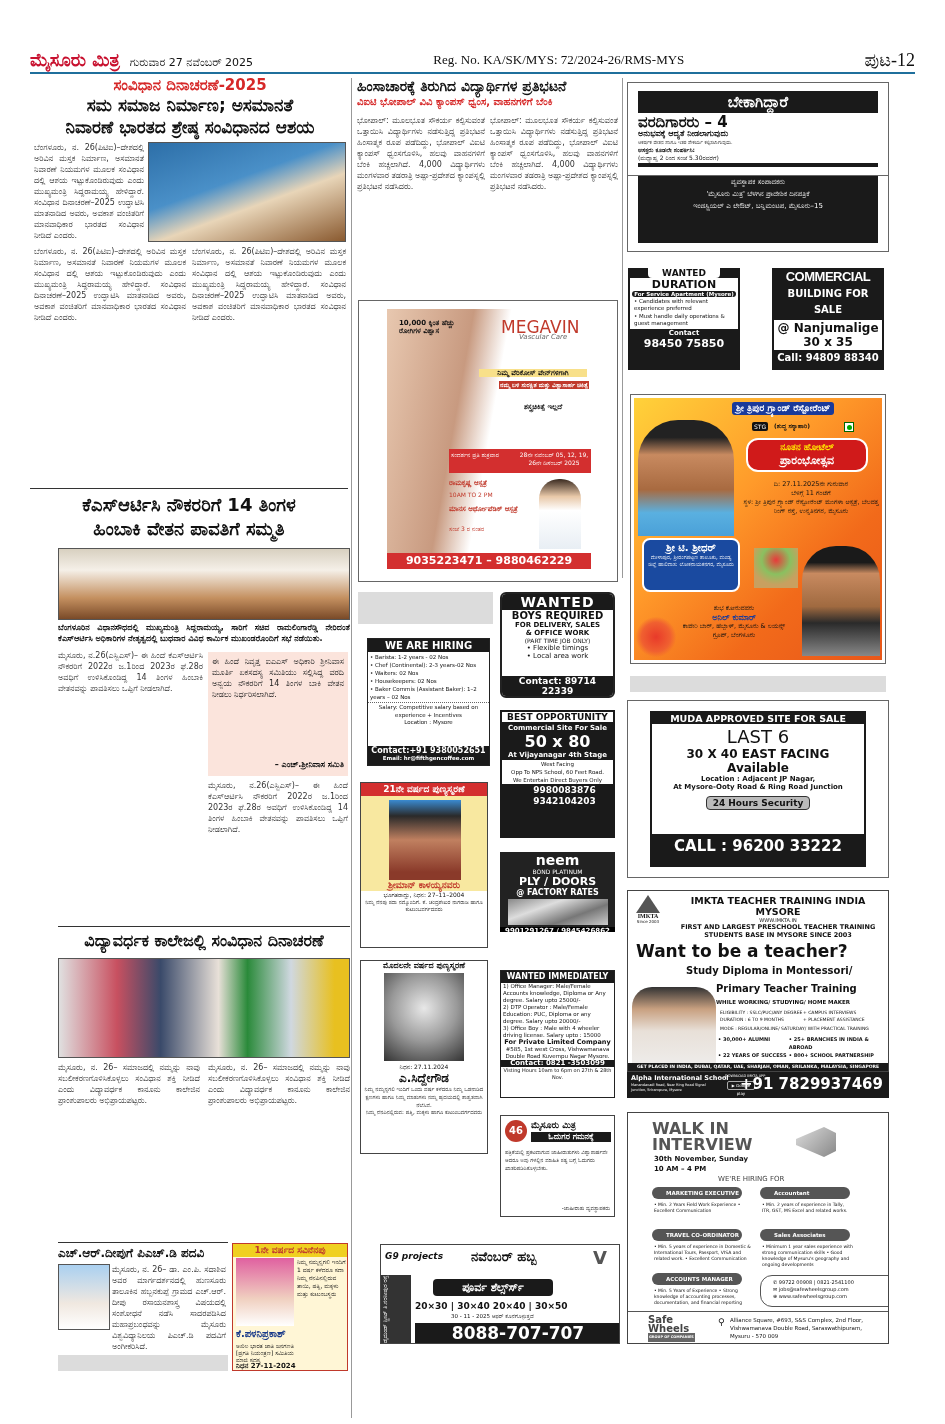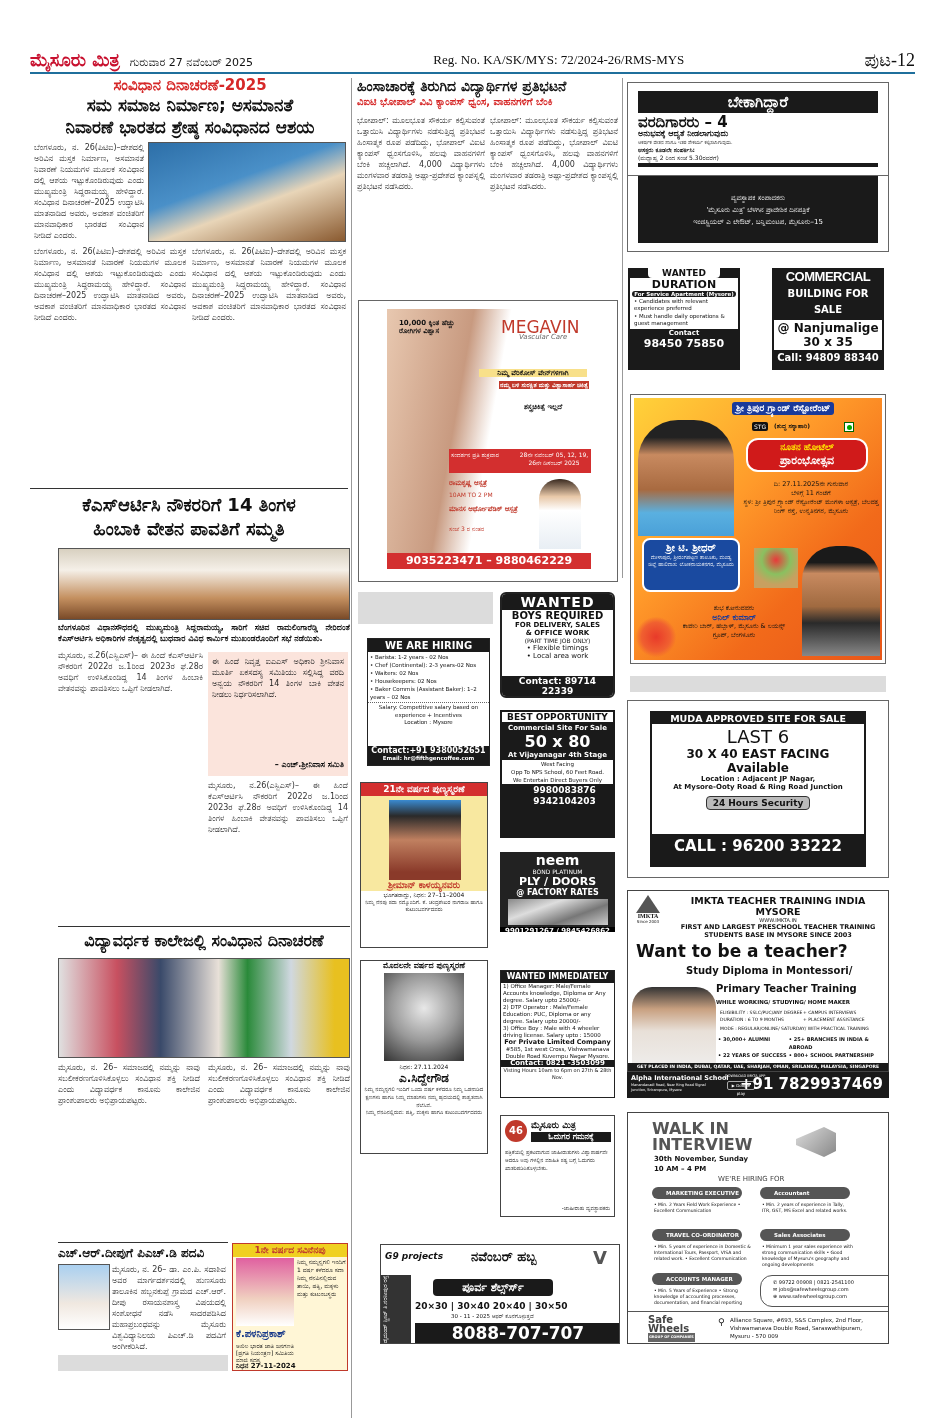--- a/index.html
+++ b/index.html
@@ -219,21 +219,21 @@
       <div style="font-size:15px;font-weight:bold;line-height:16px">ವರದಿಗಾರರು – 4</div>
       <div style="font-size:8px;font-weight:bold">ಅನುಭವಕ್ಕೆ ಆದ್ಯತೆ ನೀಡಲಾಗುವುದು</div>
       <div style="font-size:5px">ಆಕರ್ಷಕ ವೇತನ ಹಾಗೂ ಇತರ ಸೌಕರ್ಯ ಕಲ್ಪಿಸಲಾಗುವುದು.</div>
       <div style="font-size:6px;font-weight:bold">ಆಸಕ್ತರು ಕೂಡಲೇ ಸಂಪರ್ಕಿಸಿ:</div>
       <div style="font-size:6px">(ಮಧ್ಯಾಹ್ನ 2 ರಿಂದ ಸಂಜೆ 5.30ರವರೆಗೆ)</div>
     </div>
   </div>
 </div>
 
 <div class="abs" style="left:627px;top:176px;width:262px;height:76px;border:1px solid #666;border-top:none;padding:0 10px 8px">
-  <div style="background:#1a1a1a;color:#fff;height:100%;text-align:center;font-size:7px;line-height:12px;padding-top:16px">
+  <div style="background:#1a1a1a;color:#fff;height:100%;text-align:center;font-size:7px;line-height:12px;padding-top:0">
     <div>ವ್ಯವಸ್ಥಾಪಕ ಸಂಪಾದಕರು</div>
     <div>'ಮೈಸೂರು ಮಿತ್ರ' ಬೆಳಗಿನ ಪ್ರಾದೇಶಿಕ ದಿನಪತ್ರಿಕೆ</div>
     <div>ಇಂಡಸ್ಟ್ರಿಯಲ್ ಎ ಲೇಔಟ್, ಬನ್ನಿಮಂಟಪ, ಮೈಸೂರು–15</div>
   </div>
 </div>
 
 <div class="abs" style="left:628px;top:268px;width:112px;height:102px;background:#1a1a1a;overflow:hidden;text-align:center">
   <div style="background:#fff;margin:0 20px;font-size:9px;font-weight:bold;border-radius:0 0 4px 4px">WANTED</div>
   <div style="background:#fff;margin:0 2px;padding-bottom:2px">
     <div style="font-size:11px;font-weight:bold">DURATION</div>

